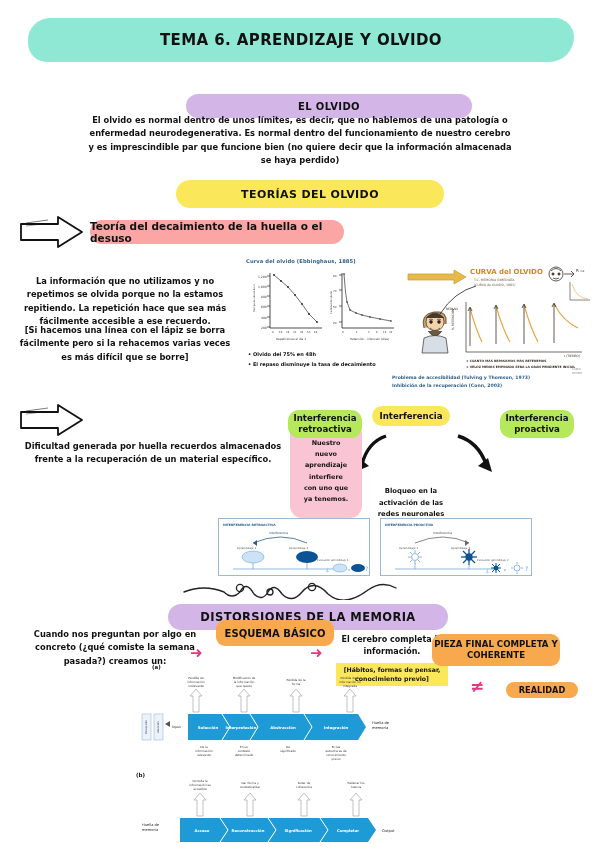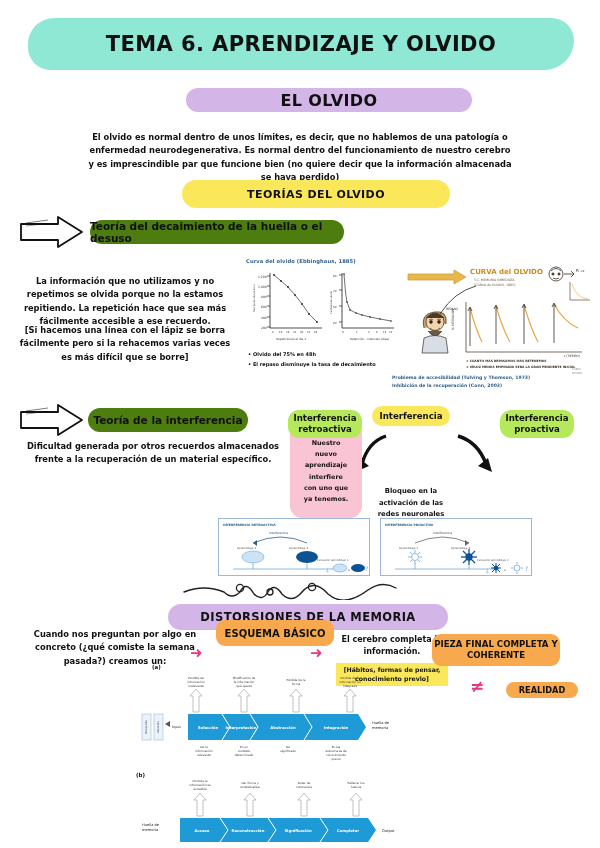--- a/index.html
+++ b/index.html
@@ -3,43 +3,43 @@
 <meta charset="utf-8">
 <style>
   html,body{margin:0;padding:0;background:#ffffff;}
   body{width:600px;height:848px;position:relative;overflow:hidden;
        font-family:"DejaVu Sans","Liberation Sans",sans-serif;color:#111;}
   .page{position:relative;width:600px;height:848px;}
 
   
   .banner{position:absolute;display:flex;align-items:center;justify-content:center;
           text-align:center;border-radius:26px;font-weight:700;letter-spacing:.4px;}
-  #title-banner{left:28px;top:18px;width:546px;height:52px;background:#8FE8D4;
-      font-size:21px;border-radius:30px 26px 34px 26px;}
-  #olvido-banner{left:186px;top:88px;width:286px;height:24px;background:#D4B5E8;
-      font-size:16px;border-radius:14px;}
-  #teorias-banner{left:182px;top:180px;width:268px;height:28px;background:#FBE85A;
+  #title-banner{left:28px;top:18px;width:546px;height:44px;background:#8FE8D4;
+      font-size:15px;border-radius:30px 26px 34px 26px;}
+  #olvido-banner{left:186px;top:94px;width:286px;height:24px;background:#D4B5E8;
+      font-size:10px;border-radius:14px;}
+  #teorias-banner{left:176px;top:180px;width:268px;height:28px;background:#FBE85A;
       font-size:11px;border-radius:14px;}
   #distor-banner{left:168px;top:604px;width:280px;height:26px;background:#D4B5E8;
       font-size:11.5px;border-radius:14px;}
 
   
   .para{position:absolute;text-align:center;font-size:8.3px;font-weight:700;
         line-height:1.62;color:#111;}
-  #intro-para{left:88px;top:114px;width:424px;margin-top:17px;}
+  #intro-para{left:88px;top:114px;width:424px;}
   #decay-para{left:14px;top:275px;width:222px;line-height:1.6;}
   #decay-para2{left:14px;top:324px;width:222px;line-height:1.6;}
   #interf-para{left:22px;top:440px;width:262px;}
   #interf-list{left:22px;top:479px;width:262px;}
   #pregunta{left:22px;top:628px;width:186px;line-height:1.6;}
 
   
   .bigarrow{position:absolute;}
   .chip{position:absolute;display:flex;align-items:center;justify-content:center;
-        background:#4d7c0f;border-radius:14px;font-size:10.5px;font-weight:700;color:#111;}
+        background:#fca5a5;border-radius:14px;font-size:10.5px;font-weight:700;color:#111;}
   #chip-decay{left:90px;top:220px;width:254px;height:24px;}
   #chip-interf{left:88px;top:408px;width:160px;height:24px;}
 
   
   #fig-ebb{position:absolute;left:246px;top:258px;width:152px;height:112px;}
   .fig-cap{position:absolute;font-size:5.2px;color:#2E5F8A;font-weight:700;letter-spacing:.1px;}
   .bullets{position:absolute;font-size:5px;color:#111;line-height:1.9;font-weight:600;}
   .noteblue{position:absolute;font-size:4.6px;color:#2E5F8A;line-height:1.85;font-weight:700;}
 
   
@@ -263,22 +263,21 @@
       <text x="168" y="112" font-size="2.6" fill="#888" font-family="DejaVu Sans">CURVA</text>
       <text x="168" y="116" font-size="2.6" fill="#888" font-family="DejaVu Sans">OLVIDO</text>
     </svg>
   </div>
 
   <svg class="bigarrow" style="left:18px;top:402px;" width="68" height="36">
     <path d="M3 10 L40 10 L40 3 L64 18 L40 33 L40 26 L3 26 Z" fill="#ffffff" stroke="#111" stroke-width="1.8" stroke-linejoin="round"></path>
     <path d="M8 9 L30 6" stroke="#111" stroke-width="1" opacity=".55"></path>
     <path d="M8 12 L28 9.5" stroke="#111" stroke-width="1" opacity=".4"></path>
   </svg>
-  <div class="chip" id="chip-interf">Teoría de la interferencia</div>
-  <div class="para" id="interf-para">Dificultad generada por otros recuerdos almacenados frente a la recuperación de un material específico.</div>
+  <div class="para" id="interf-para">Dificultad generada por huella recuerdos almacenados frente a la recuperación de un material específico.</div>
 
   <div class="pinkbox" style="left:290px;top:422px;width:72px;height:96px;">
     <span>Nuestro nuevo aprendizaje interfiere con uno que ya tenemos.</span>
   </div>
   <div class="lbl-green" style="left:288px;top:410px;width:74px;height:28px;">Interferencia retroactiva</div>
 
   <div class="lbl-green" style="left:500px;top:410px;width:74px;height:28px;">Interferencia proactiva</div>
 
   <div class="lbl-yellow" style="left:372px;top:406px;width:78px;height:20px;">Interferencia</div>
   <div id="mid-text">Bloqueo en la activación de las redes neuronales implicadas en el recuerdo</div>

